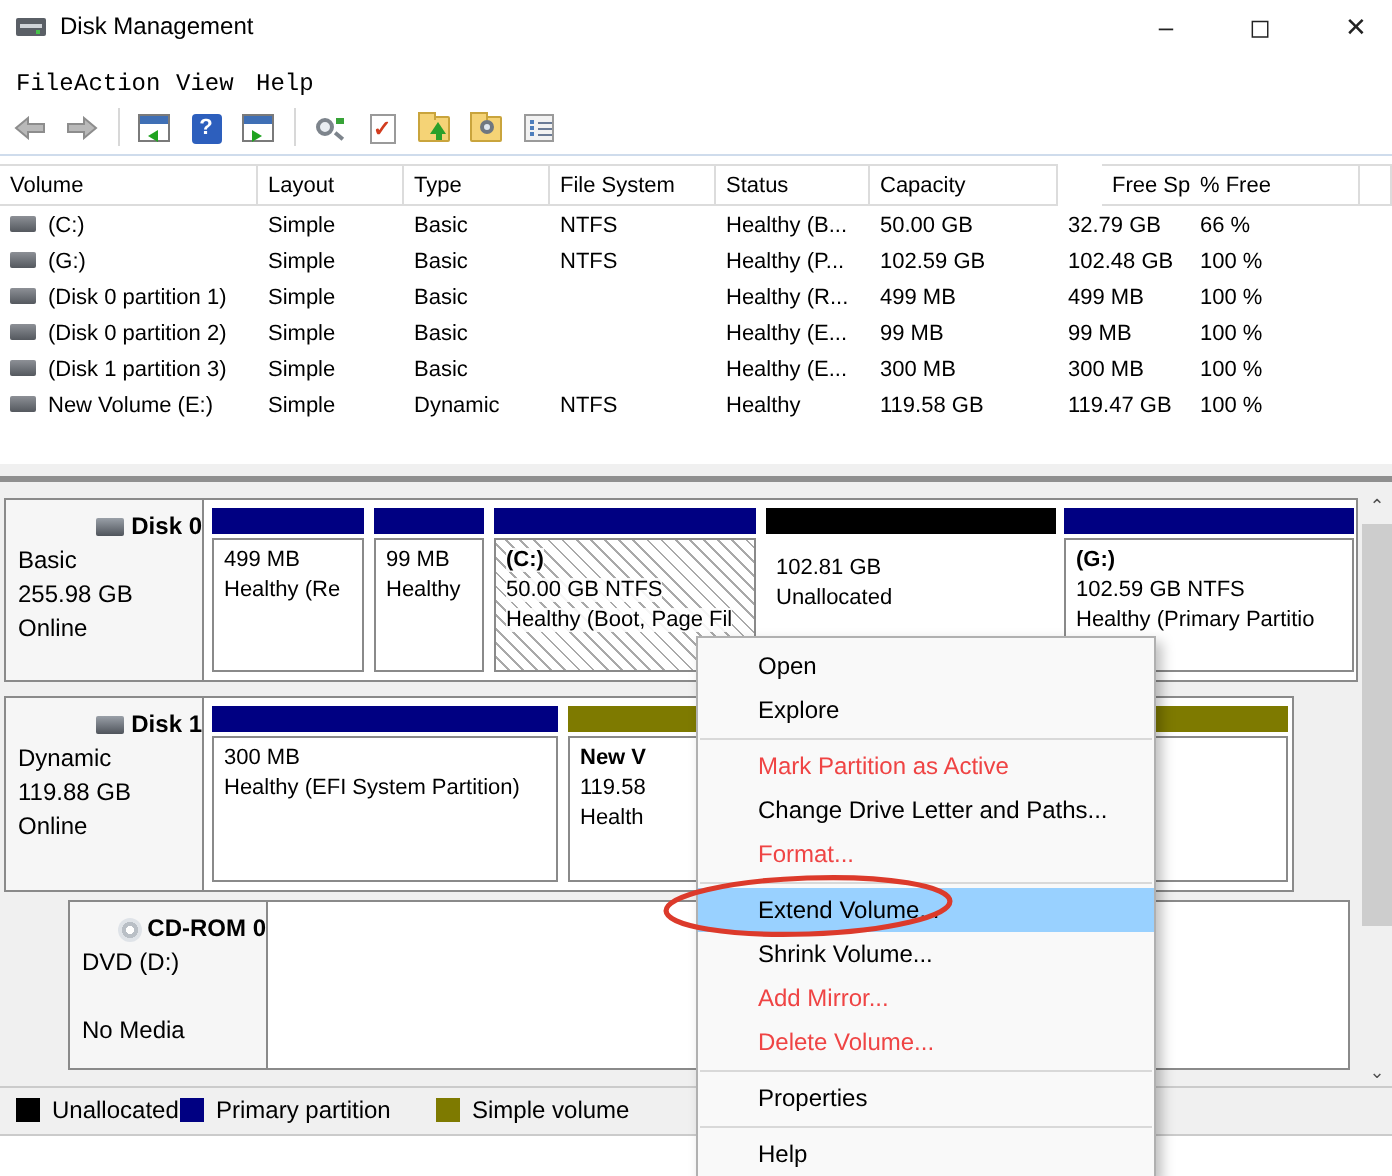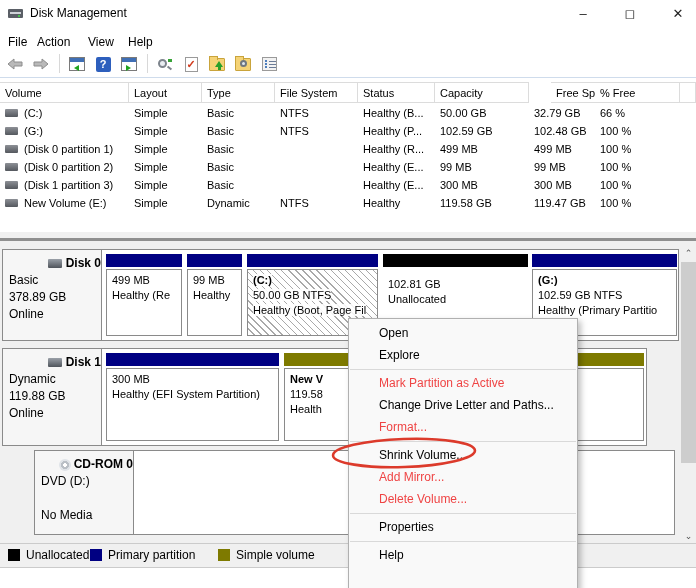--- a/index.html
+++ b/index.html
@@ -12,21 +12,21 @@
   #app-icon { position:absolute; left:8px; top:7px; width:16px; height:13px; }
   #app-icon .case { position:absolute; left:0; top:2px; width:15px; height:9px; background:#5a5f66; border-radius:1px; }
   #app-icon .slot { position:absolute; left:2px; top:5px; width:11px; height:2px; background:#cfd3d8; }
   #app-icon .led  { position:absolute; left:10px; top:8px; width:2px; height:2px; background:#47c14b; }
   #title-text { position:absolute; left:30px; top:6px; font-size:12px; }
   .winbtn { position:absolute; top:0; width:34px; height:27px; text-align:center; line-height:27px; font-size:13px; color:#222; }
   #btn-min { left:566px; } #btn-max { left:613px; } #btn-close { left:661px; }
 
   
   #menubar { position:absolute; left:0; top:27px; width:696px; height:23px; background:#fff; font-size:12px; }
-  .menu-item { position:absolute; top:8px; }
+  .menu-item { position:absolute; top:8px;font-family:Liberation Mono, monospace; }
 
   
   #toolbar { position:absolute; left:0; top:50px; width:696px; height:28px; background:#fff;
     border-bottom:1px solid #cfdcec; }
   .tb { position:absolute; top:4px; width:20px; height:20px; display:flex; align-items:center; justify-content:center; }
   .tb-sep { position:absolute; top:4px; width:1px; height:19px; background:#d8d8d8; }
   .mini-win { width:16px; height:14px; border:1px solid #7a7a7a; background:#fff; position:relative; }
   .mini-win .bar { position:absolute; left:0; top:0; width:100%; height:4px; background:#3f6fb5; }
   .mini-win .tri { position:absolute; left:4px; top:7px; width:0; height:0; border-top:3px solid transparent; border-bottom:3px solid transparent; }
   .tri-left  { border-right:5px solid #1fa31f; }
@@ -270,21 +270,21 @@
   <div id="graph">
     <div id="scrollbar">
       <span class="sb-btn" style="top:0">⌃</span>
       <span id="sb-thumb"></span>
       <span class="sb-btn" style="top:283px">⌄</span>
     </div>
   <div class="disk-row" style="top: 4px; height: 92px; width: 677px;">
         <div class="disk-label">
           <div class="nm"><span class="drive-ico"></span>Disk 0</div>
           <div class="ln">Basic</div>
-          <div class="ln">378.89 GB</div>
+          <div class="ln">255.98 GB</div>
           <div class="ln">Online</div>
         </div>
         <div class="part" style="left: 103px; width: 76px;">
           <div class="bar" style="background: rgb(0, 0, 130);"></div>
           <div class="box">
             <div><span>499 MB</span></div>
             <div><span>Healthy (Re</span></div>
           </div>
         </div>
         <div class="part" style="left: 184px; width: 55px;">
@@ -358,20 +358,21 @@
     </div>
 
   <div id="ctx-menu">
       <div class="mi">Open</div>
       <div class="mi">Explore</div>
       <div class="mi-sep"></div>
       <div class="mi disabled">Mark Partition as Active</div>
       <div class="mi">Change Drive Letter and Paths...</div>
       <div class="mi disabled">Format...</div>
       <div class="mi-sep"></div>
+      <div class="mi" style="background: rgb(153, 209, 255);">Extend Volume...</div>
       <div class="mi">Shrink Volume...</div>
       <div class="mi disabled">Add Mirror...</div>
       <div class="mi disabled">Delete Volume...</div>
       <div class="mi-sep"></div>
       <div class="mi">Properties</div>
       <div class="mi-sep"></div>
       <div class="mi">Help</div>
     </div>
 
   <svg id="annotation-svg">

